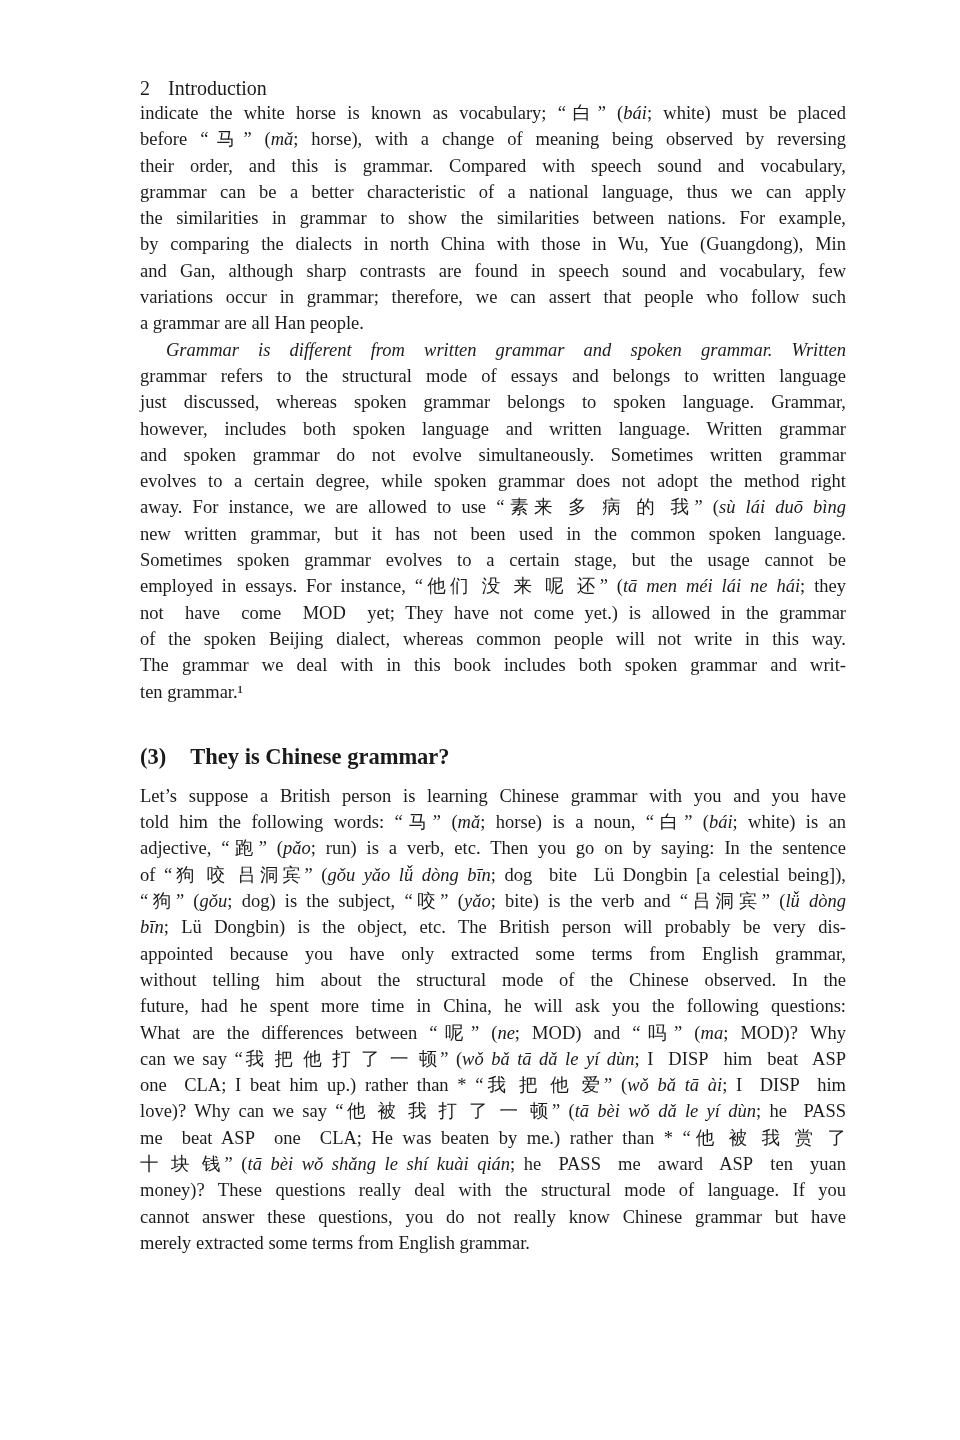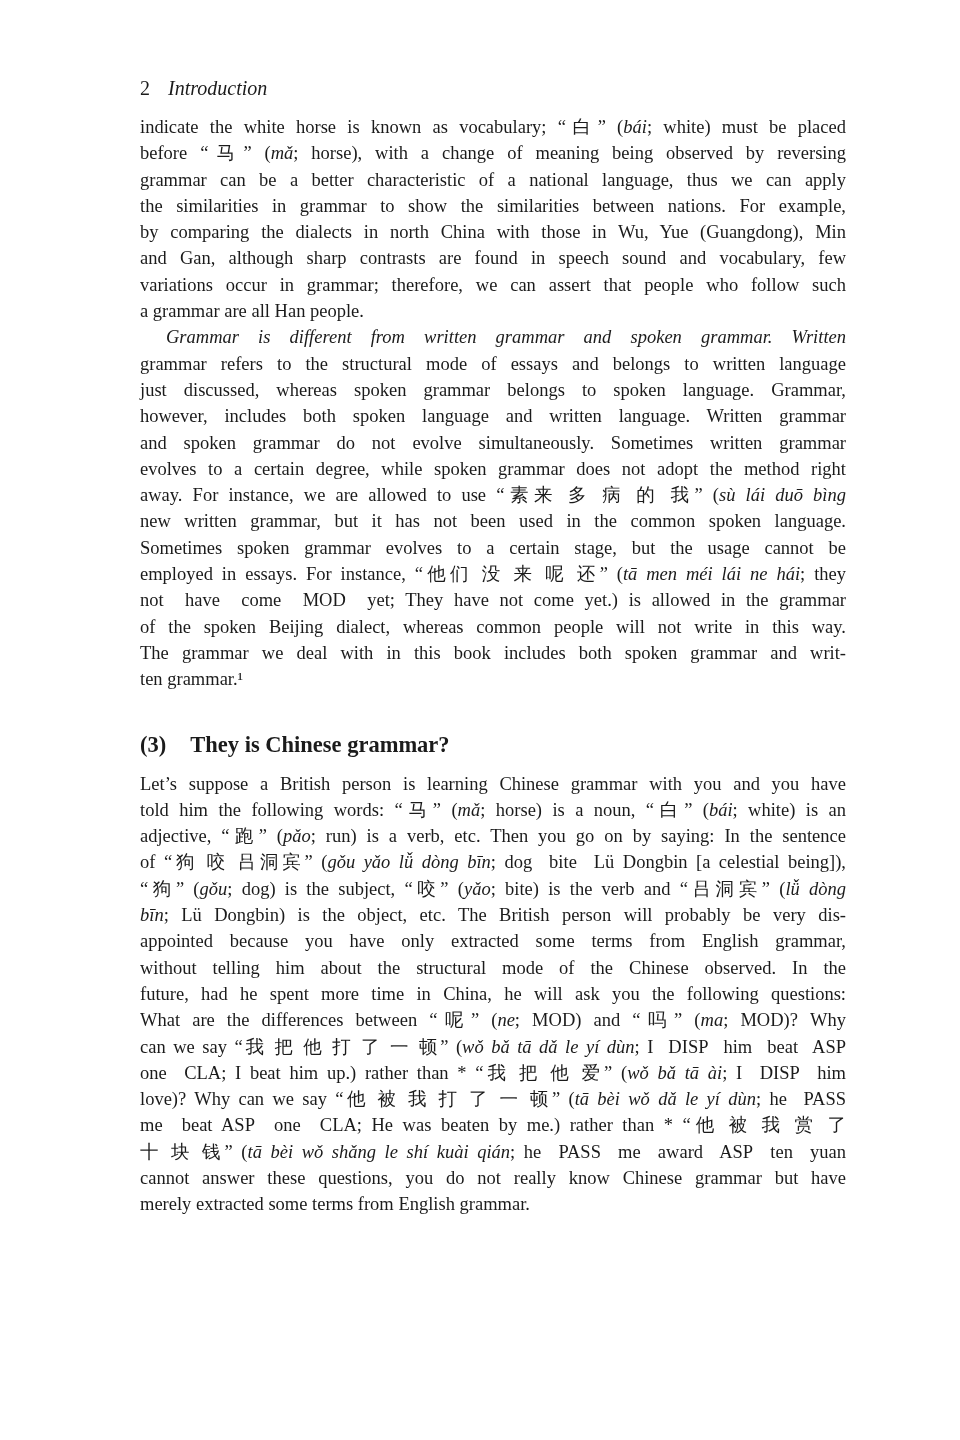--- a/index.html
+++ b/index.html
@@ -24,28 +24,26 @@
   }
   .running-head {
     display: flex;
     align-items: baseline;
     gap: 18px;
     font-size: 20px;
     line-height: 24px;
     height: 24px;
   }
   .running-head .chapter {
-    font-style: italic;
     text-align: center;
   }
   .para {
     font-size: 18.5px;
   }
   .para.first {
-    margin-top: 14px;
   }
   .line {
     line-height: 26.3px;
     text-align: justify;
     text-align-last: justify;
     -moz-text-align-last: justify;
   }
   .line.last {
     text-align-last: left;
     -moz-text-align-last: left;
@@ -75,20 +73,21 @@
   <div class="content">
 
     <div class="running-head">
       <span class="pagenum">2</span>
       <span class="chapter">Introduction</span>
     </div>
 
     <div class="para first">
         <div class="line"><span>indicate the white horse is known as vocabulary; “白” (</span><i>bái</i><span>; white) must be placed</span></div>
         <div class="line"><span>before “马” (</span><i>mǎ</i><span>; horse), with a change of meaning being observed by reversing</span></div>
+        <div class="line"><span>their order, and this is grammar. Compared with speech sound and vocabulary,</span></div>
         <div class="line"><span>grammar can be a better characteristic of a national language, thus we can apply</span></div>
         <div class="line"><span>the similarities in grammar to show the similarities between nations. For example,</span></div>
         <div class="line"><span>by comparing the dialects in north China with those in Wu, Yue (Guangdong), Min</span></div>
         <div class="line"><span>and Gan, although sharp contrasts are found in speech sound and vocabulary, few</span></div>
         <div class="line"><span>variations occur in grammar; therefore, we can assert that people who follow such</span></div>
         <div class="line last"><span>a grammar are all Han people.</span></div>
       </div>
 
     <div class="para">
         <div class="line indent"><span>Grammar is different from written grammar and spoken grammar. Written</span></div>
@@ -121,18 +120,19 @@
         <div class="line"><i>bīn</i><span>; Lü Dongbin) is the object, etc. The British person will probably be very dis-</span></div>
         <div class="line"><span>appointed because you have only extracted some terms from English grammar,</span></div>
         <div class="line"><span>without telling him about the structural mode of the Chinese observed. In the</span></div>
         <div class="line"><span>future, had he spent more time in China, he will ask you the following questions:</span></div>
         <div class="line"><span>What are the differences between “呢” (</span><i>ne</i><span>; MOD) and “吗” (</span><i>ma</i><span>; MOD)? Why</span></div>
         <div class="line"><span>can we say “我 把 他 打 了 一 顿” (</span><i>wǒ bǎ tā dǎ le yí dùn</i><span>; I&nbsp; DISP&nbsp; him&nbsp; beat&nbsp; ASP</span></div>
         <div class="line"><span>one&nbsp; CLA; I beat him up.) rather than * “我 把 他 爱” (</span><i>wǒ bǎ tā ài</i><span>; I&nbsp; DISP&nbsp; him</span></div>
         <div class="line"><span>love)? Why can we say “他 被 我 打 了 一 顿” (</span><i>tā bèi wǒ dǎ le yí dùn</i><span>; he&nbsp; PASS</span></div>
         <div class="line"><span>me&nbsp; beat ASP&nbsp; one&nbsp; CLA; He was beaten by me.) rather than * “他 被 我 赏 了</span></div>
         <div class="line"><span>十 块 钱” (</span><i>tā bèi wǒ shǎng le shí kuài qián</i><span>; he&nbsp; PASS&nbsp; me&nbsp; award&nbsp; ASP&nbsp; ten&nbsp; yuan</span></div>
+        <div class="line"><span>money)? These questions really deal with the structural mode of language. If you</span></div>
         <div class="line"><span>cannot answer these questions, you do not really know Chinese grammar but have</span></div>
         <div class="line last"><span>merely extracted some terms from English grammar.</span></div>
       </div>
 
   </div>
 </div>
 
 </body></html>

